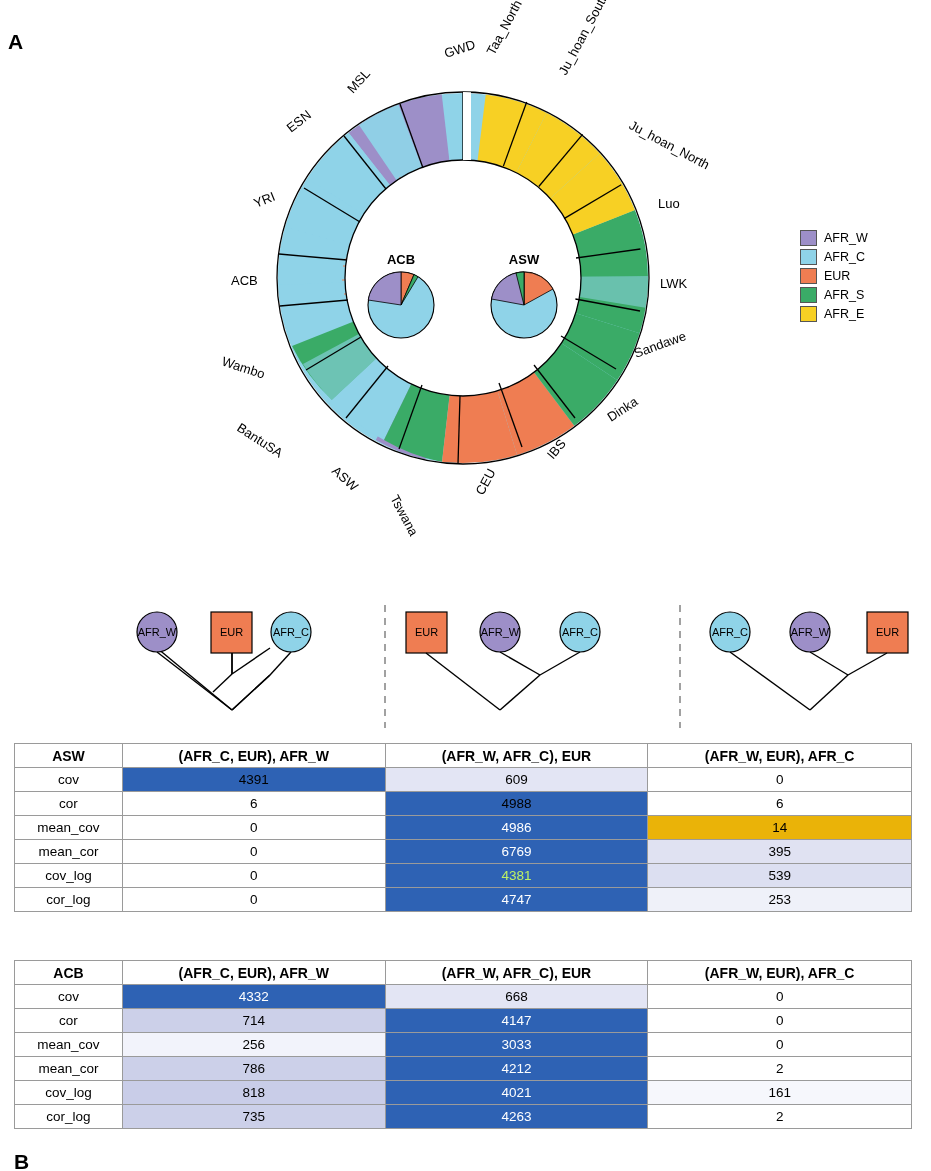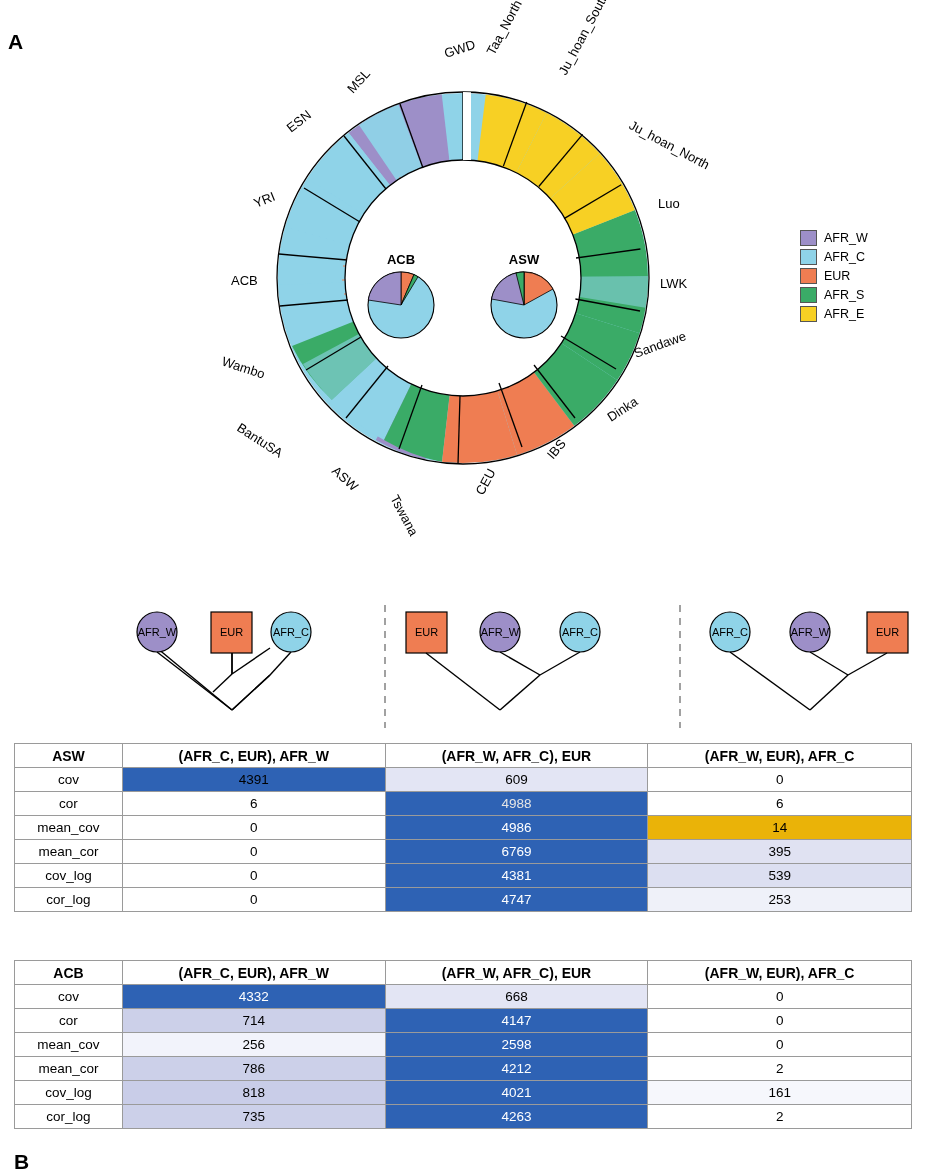--- a/index.html
+++ b/index.html
@@ -283,39 +283,39 @@
     <tbody>
       <tr>
         <td class="rowlab">cov</td>
         <td style="background:#2e62b4;color:#000000">4391</td>
         <td style="background:#e3e5f4">609</td>
         <td style="background:#ffffff">0</td>
       </tr>
       <tr>
         <td class="rowlab">cor</td>
         <td style="background:#ffffff">6</td>
-        <td style="background:#2e62b4;color:#e5e5e5">4988</td>
+        <td style="background:#2e62b4;color:#000000">4988</td>
         <td style="background:#ffffff">6</td>
       </tr>
       <tr>
         <td class="rowlab">mean_cov</td>
         <td style="background:#ffffff">0</td>
         <td style="background:#2e62b4;color:#fff">4986</td>
         <td style="background:#eab308">14</td>
       </tr>
       <tr>
         <td class="rowlab">mean_cor</td>
         <td style="background:#ffffff">0</td>
         <td style="background:#2e62b4;color:#fff">6769</td>
         <td style="background:#e0e2f2">395</td>
       </tr>
       <tr>
         <td class="rowlab">cov_log</td>
         <td style="background:#ffffff">0</td>
-        <td style="background:#2e62b4;color:#ffffff">4381</td>
+        <td style="background:#2e62b4;color:#bef264">4381</td>
         <td style="background:#dcdff1">539</td>
       </tr>
       <tr>
         <td class="rowlab">cor_log</td>
         <td style="background:#ffffff">0</td>
         <td style="background:#2e62b4;color:#fff">4747</td>
         <td style="background:#eff1f9">253</td>
       </tr>
     </tbody>
   </table>
@@ -344,21 +344,21 @@
       </tr>
       <tr>
         <td class="rowlab">cor</td>
         <td style="background:#ccd0e9">714</td>
         <td style="background:#2e62b4;color:#fff">4147</td>
         <td style="background:#ffffff">0</td>
       </tr>
       <tr>
         <td class="rowlab">mean_cov</td>
         <td style="background:#f2f3fb">256</td>
-        <td style="background:#2e62b4;color:#fff">2598</td>
+        <td style="background:#2e62b4;color:#fff">3033</td>
         <td style="background:#ffffff">0</td>
       </tr>
       <tr>
         <td class="rowlab">mean_cor</td>
         <td style="background:#ccd0e9">786</td>
         <td style="background:#2e62b4;color:#fff">4212</td>
         <td style="background:#ffffff">2</td>
       </tr>
       <tr>
         <td class="rowlab">cov_log</td>

